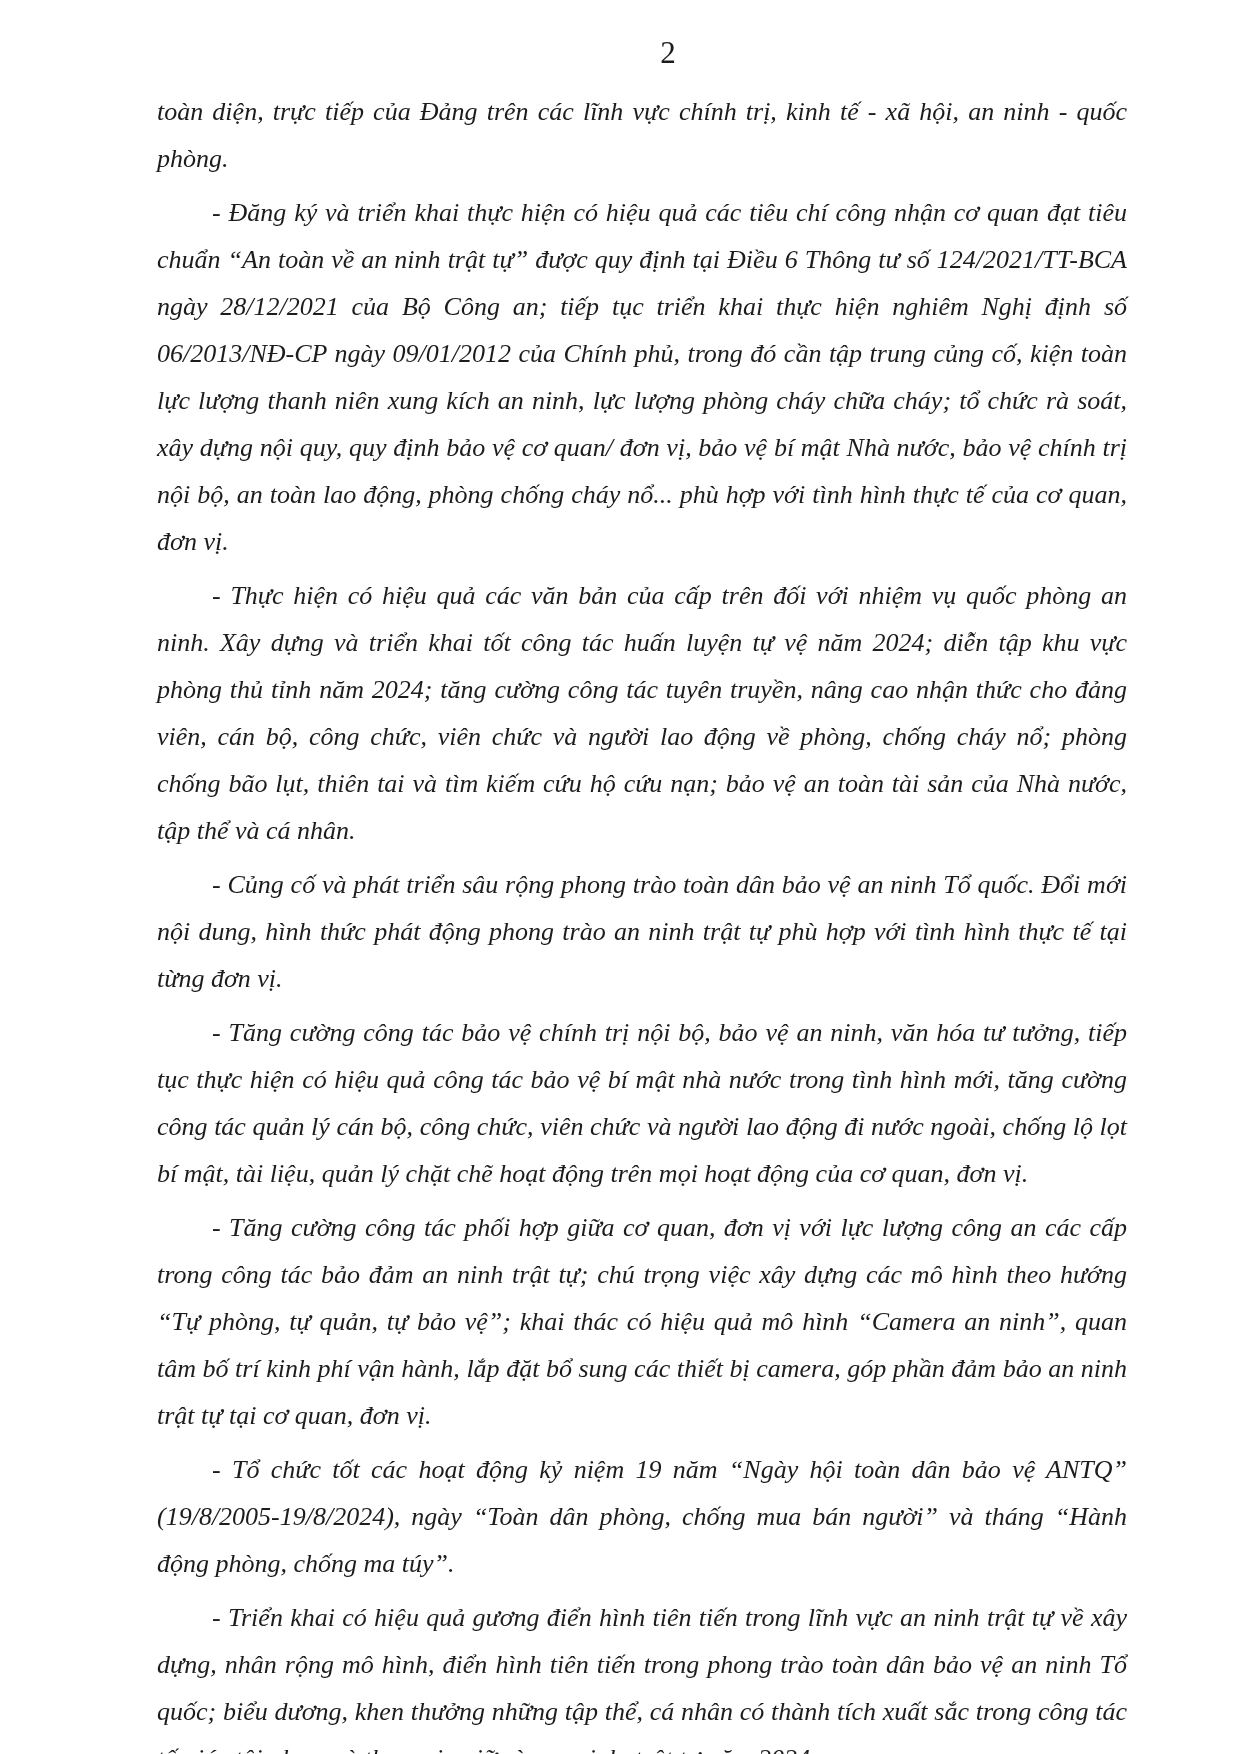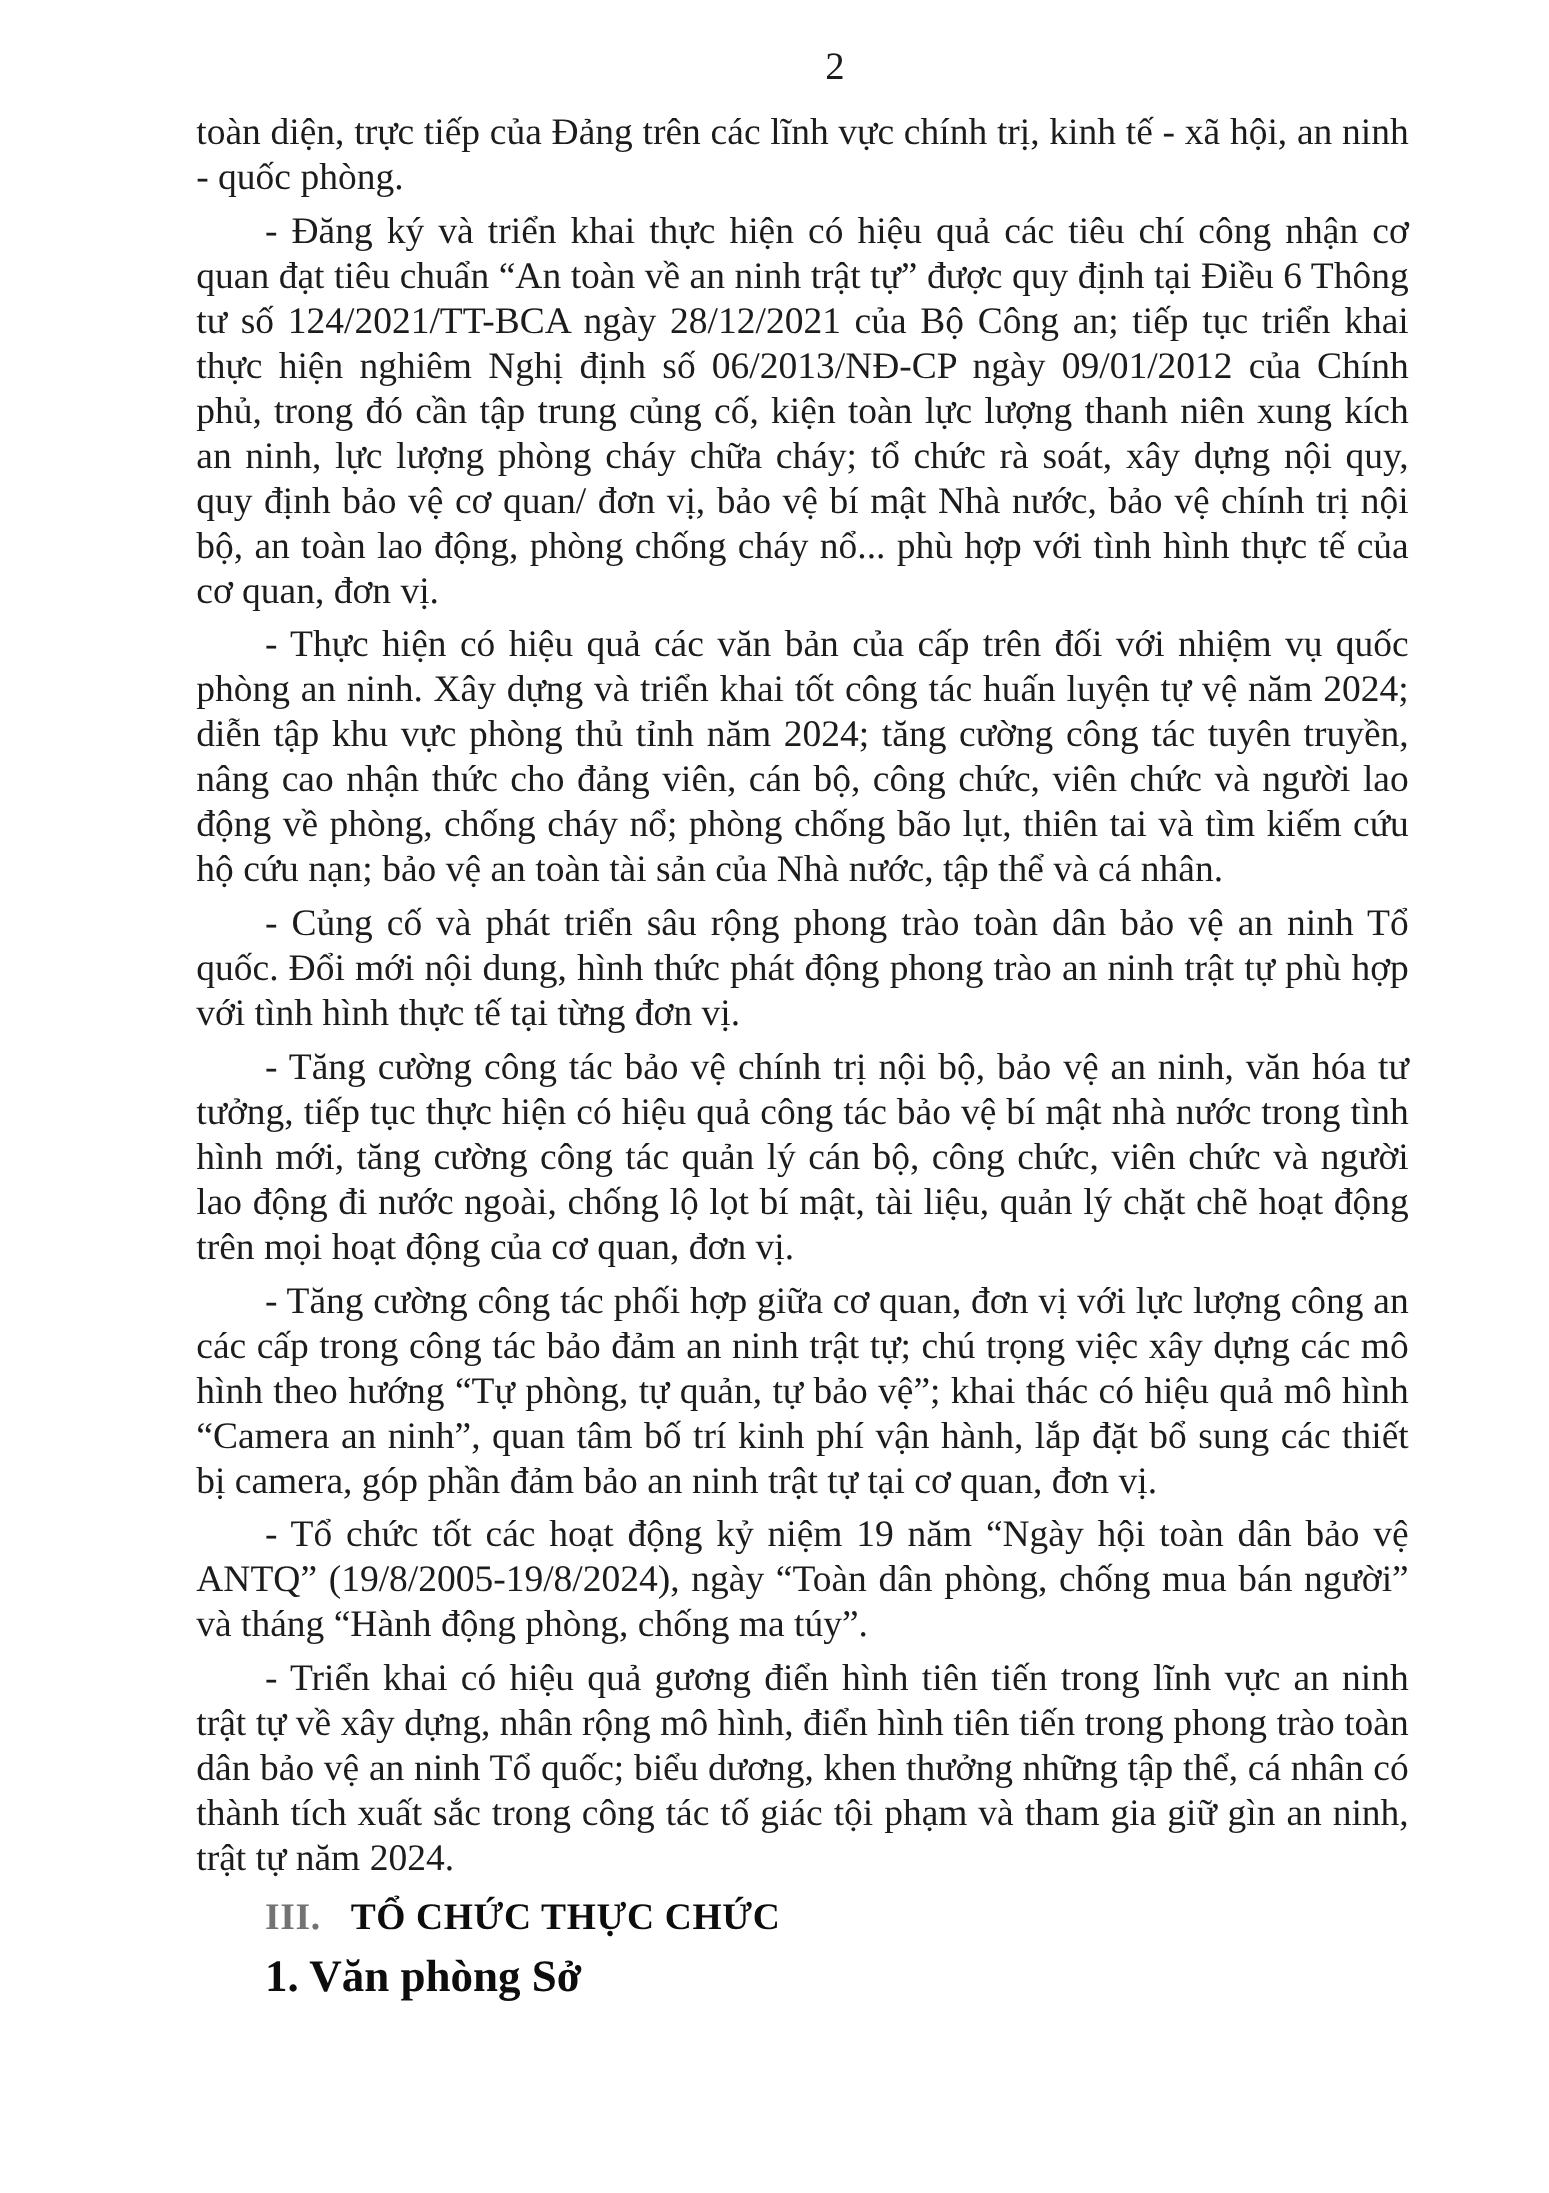--- a/index.html
+++ b/index.html
@@ -28,25 +28,26 @@
     color: #1c1c1c;
   }
   .content {
     position: absolute;
     left: 157px;
     top: 88px;
     width: 970px;
   }
   .para {
     margin: 7px 0 0 0;
-    font-size: 30px;
-    line-height: 36px;
+    font-size: 26px;
+    line-height: 47px;
     text-align: justify;
     text-justify: inter-word;
     text-indent: 55px;
+    font-style: italic;
   }
   .para.cont {
     margin-top: 0;
     text-indent: 0;
   }
   .h-roman {
     margin: 11px 0 0 0;
     padding-left: 55px;
     font-size: 30px;
     line-height: 36px;

